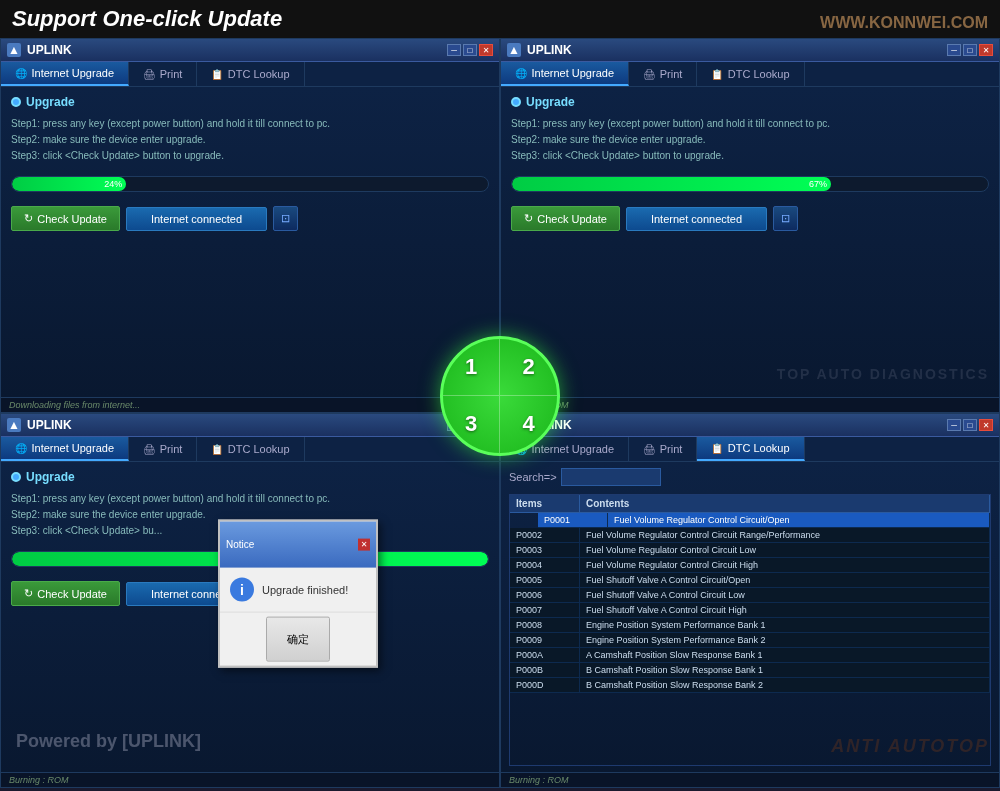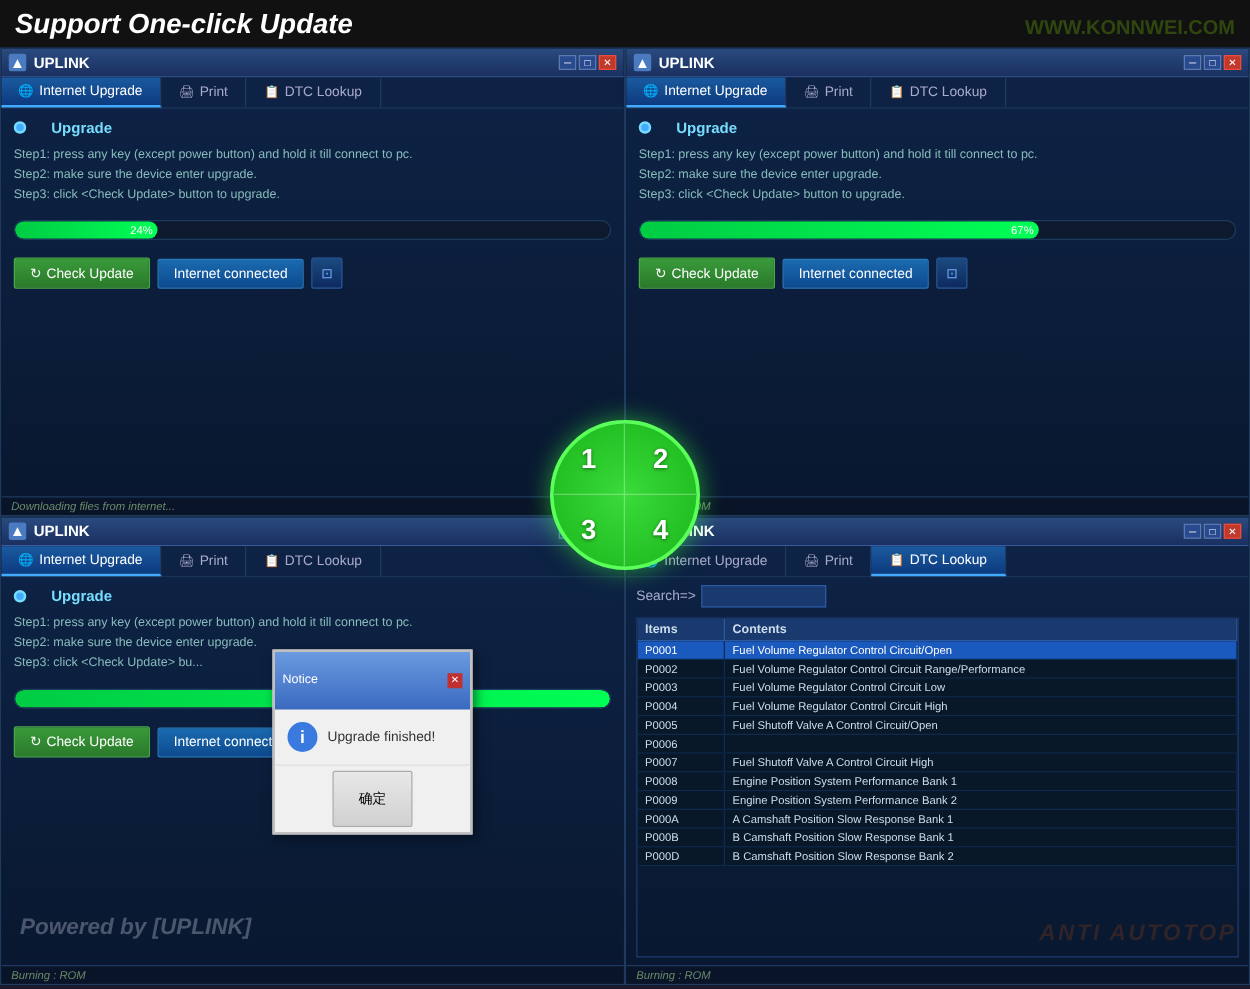--- a/index.html
+++ b/index.html
@@ -20,21 +20,21 @@
       align-items: flex-end;
       justify-content: space-between;
     }
     .header-title {
       color: #fff;
       font-size: 22px;
       font-weight: 900;
       font-style: italic;
     }
     .header-website {
-      color: #4d7c0f;
+      color: #fdba74;
       font-size: 16px;
       font-weight: bold;
       opacity: 0.5;
       margin-left: 39px;
     }
 
     
     .main-grid {
       display: grid;
       grid-template-columns: 1fr 1fr;
@@ -133,21 +133,21 @@
       flex-direction: column;
       gap: 4px;
     }
 
     .upgrade-title {
       color: #7df;
       font-size: 12px;
       font-weight: bold;
       display: flex;
       align-items: center;
-      gap: 20px;
+      gap: 5px;
       margin-bottom: 3px;
     }
     .upgrade-dot {
       width: 10px;
       height: 10px;
       border-radius: 50%;
       background: #4af;
       border: 2px solid #7df;
     }
 
@@ -200,21 +200,21 @@
       cursor: pointer;
       border-radius: 2px;
       display: flex;
       align-items: center;
       gap: 4px;
     }
     .btn-internet {
       background: linear-gradient(to bottom, #1a6aaf, #0d4a8f);
       color: #fff;
       border: 1px solid #2a7abf;
-      padding: 5px 12px;
+      padding: 5px 24px;
       font-size: 11px;
       cursor: pointer;
       border-radius: 2px;
     }
     .btn-screen {
       background: linear-gradient(to bottom, #1a4a7f, #0d2a5f);
       color: #7af;
       border: 1px solid #2a5a9f;
       padding: 5px 7px;
       font-size: 11px;
@@ -407,20 +407,21 @@
       overflow-y: auto;
       max-height: 190px;
     }
     .dtc-row {
       display: grid;
       grid-template-columns: 70px 1fr;
       border-bottom: 1px solid #0d2a4f;
     }
     .dtc-row.active {
       background: #1a5abf;
+      margin-left: 28px;
     }
     .dtc-row:not(.active) {
       background: #091828;
     }
     .dtc-cell {
       padding: 2px 6px;
       color: #cde;
       font-size: 9px;
       border-right: 1px solid #0d2a4f;
       white-space: nowrap;
@@ -431,21 +432,20 @@
       color: #fff;
     }
 
     
     .powered-by {
       position: absolute;
       bottom: 35px;
       left: 15px;
       color: rgba(200,200,220,0.35);
       font-size: 18px;
-      font-style: italic;
       font-weight: bold;
       pointer-events: none;
     }
   </style>
 </head>
 <body>
 
 <div class="header-bar">
   <span class="header-title">Support One-click Update</span>
   <span class="header-website">WWW.KONNWEI.COM</span>
@@ -562,20 +562,21 @@
           <button class="btn-check-update">
             <span>↻</span>
             <span>Check Update</span>
           </button>
           <button class="btn-internet">
             <span>Internet connected</span>
           </button>
           <button class="btn-screen">⊡</button>
         </div>
       </div>
+      <div class="watermark-top-auto">TOP AUTO DIAGNOSTICS</div>
       <div class="status-bar">
         <span>Burning : ROM</span>
       </div>
     </div>
   </div>
 
   <div class="quadrant">
     <div class="uplink-window">
       <div class="uplink-titlebar">
         <div class="uplink-titlebar-left">
@@ -703,20 +704,21 @@
               <div class="dtc-row">
                 <div class="dtc-cell">P0004</div>
                 <div class="dtc-cell">Fuel Volume Regulator Control Circuit High</div>
               </div>
               <div class="dtc-row">
                 <div class="dtc-cell">P0005</div>
                 <div class="dtc-cell">Fuel Shutoff Valve A Control Circuit/Open</div>
               </div>
               <div class="dtc-row">
                 <div class="dtc-cell">P0006</div>
+                <div class="dtc-cell">Fuel Shutoff Valve A Control Circuit Low</div>
               </div>
               <div class="dtc-row">
                 <div class="dtc-cell">P0007</div>
                 <div class="dtc-cell">Fuel Shutoff Valve A Control Circuit High</div>
               </div>
               <div class="dtc-row">
                 <div class="dtc-cell">P0008</div>
                 <div class="dtc-cell">Engine Position System Performance Bank 1</div>
               </div>
               <div class="dtc-row">

